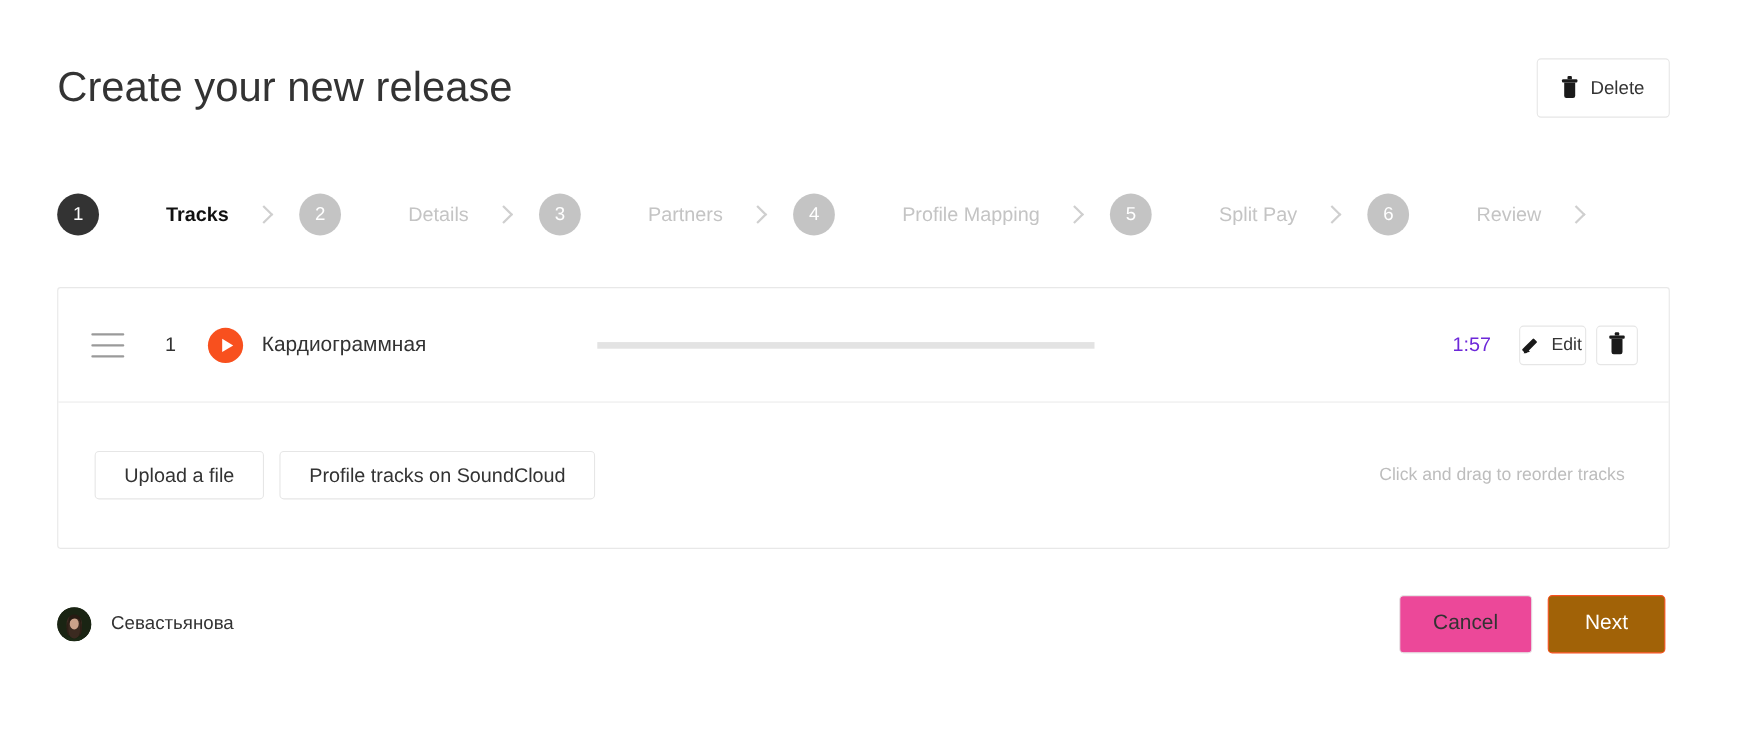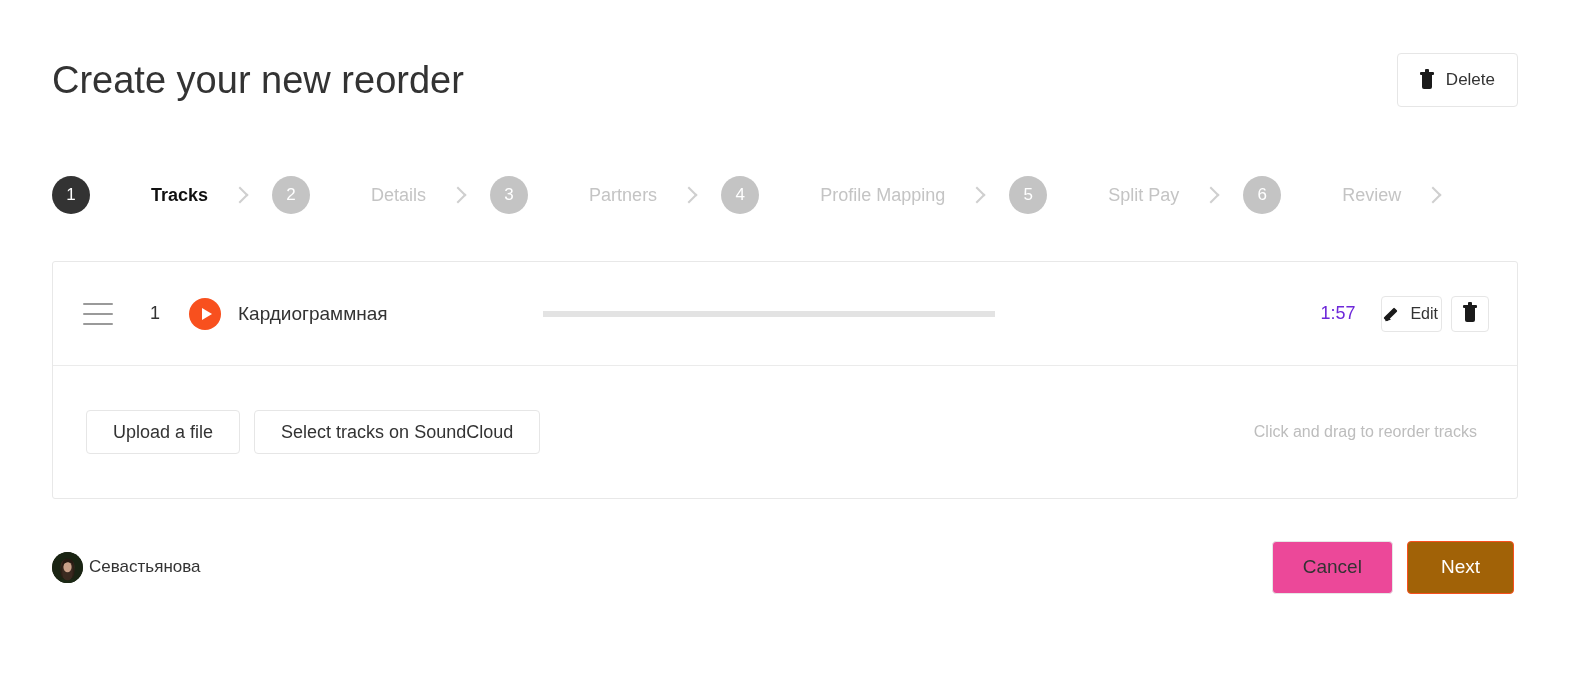--- a/index.html
+++ b/index.html
@@ -329,21 +329,21 @@
     top: 540px;
     width: 1462px;
     height: 54px;
     display: flex;
     align-items: center;
     justify-content: space-between;
   }
   .user {
     display: flex;
     align-items: center;
-    gap: 6px;
+    gap: 18px;
     cursor: pointer;
   }
   .avatar {
     width: 31px;
     height: 31px;
     border-radius: 50%;
     overflow: hidden;
     flex: none;
     background: #16200f;
     position: relative;
@@ -380,21 +380,21 @@
     cursor: pointer;
     font-family: inherit;
   }
 </style>
 </head>
 <body>
 
 <div class="page">
 
   <div class="header">
-    <h1 class="page-title">Create your new reorder</h1>
+    <h1 class="page-title">Create your new release</h1>
     <button class="delete-btn">
       <span class="trash-icon">
           <span class="trash-lid"></span>
         </span>
       <span>Delete</span>
     </button>
   </div>
 
   <div class="stepper">
 
@@ -472,21 +472,21 @@
       <button class="row-trash-btn">
         <span class="trash-icon">
             <span class="trash-lid"></span>
           </span>
       </button>
     </div>
 
     <div class="card-footer">
       <div class="footer-left">
         <button class="ghost-btn">Upload a file</button>
-        <button class="ghost-btn">Select tracks on SoundCloud</button>
+        <button class="ghost-btn">Profile tracks on SoundCloud</button>
       </div>
       <div class="reorder-hint">Click and drag to reorder tracks</div>
     </div>
 
   </div>
 
   <div class="bottom-bar">
     <div class="user">
       <span class="avatar">
         <svg width="31" height="31" viewBox="0 0 31 31" aria-hidden="true">

